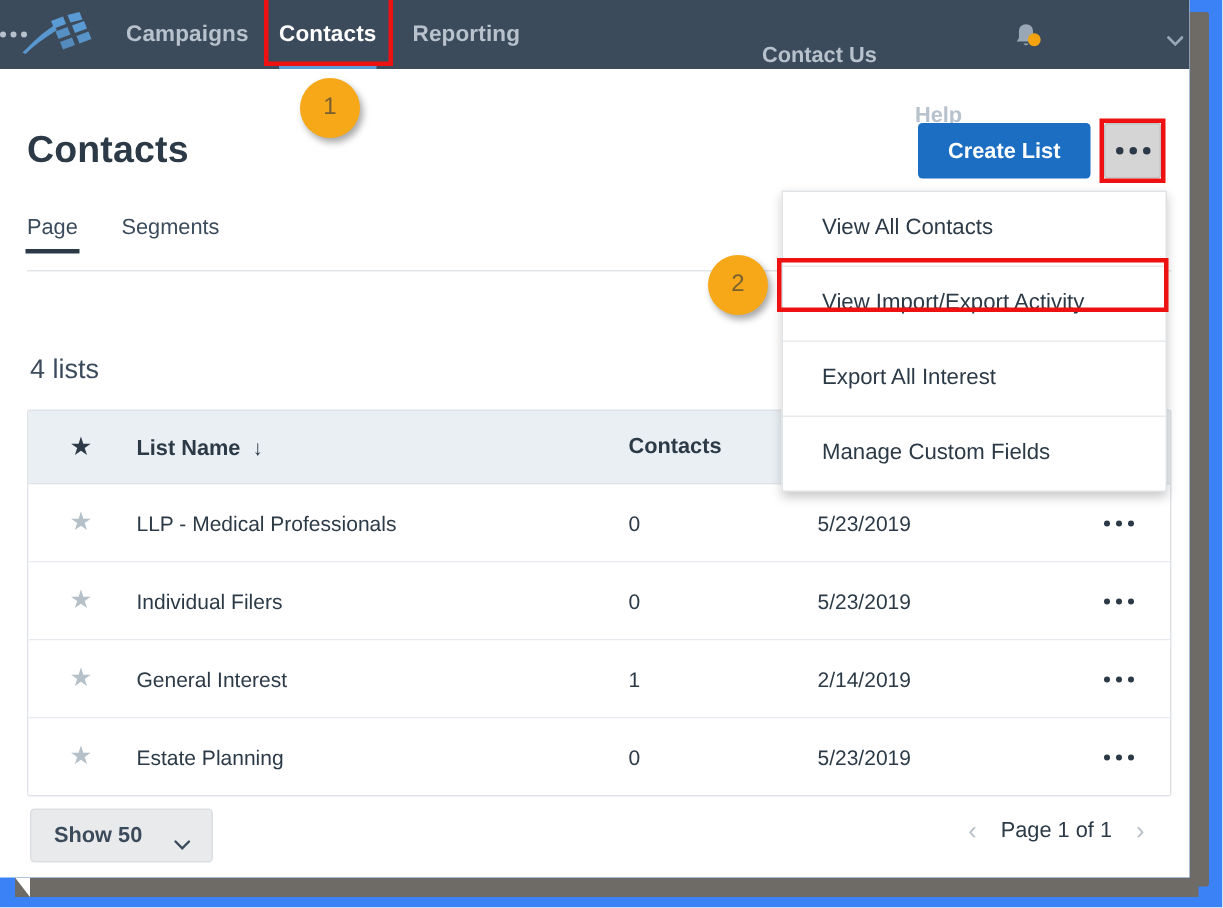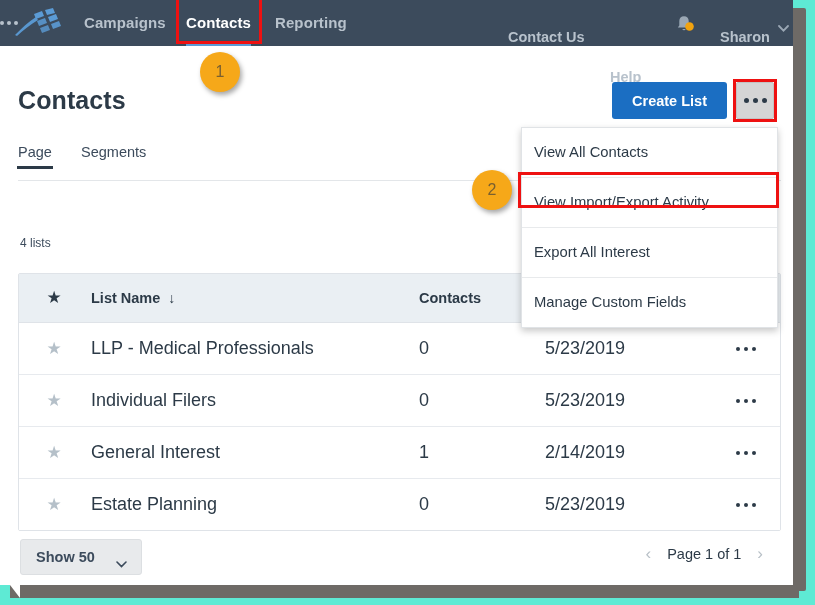--- a/index.html
+++ b/index.html
@@ -13,21 +13,21 @@
     overflow: hidden;
     font-family: "Liberation Sans", sans-serif;
     -webkit-font-smoothing: antialiased;
   }
 
   
   #screen {
     position: relative;
     width: 815px;
     height: 605px;
-    background: #5eead4;
+    background: #3b82f6;
   }
   .window-shadow-right {
     position: absolute;
     left: 793px;
     top: 8px;
     width: 13px;
     height: 583px;
     background: #6e6a66;
     border-radius: 0 2px 2px 0;
   }
@@ -214,21 +214,21 @@
   .btn-kebab .dot {
     width: 5px; height: 5px; border-radius: 50%;
     background: #2c3a47;
     display: block;
   }
 
   .list-count {
     position: absolute;
     left: 20px;
     top: 236px;
-    font-size: 12px;
+    font-size: 18px;
     color: #3c4b5c;
   }
 
   
   .table {
     position: absolute;
     left: 18px;
     top: 273px;
     width: 763px;
     border: 1px solid #dfe3e8;
@@ -255,21 +255,21 @@
   .c-name   { width: 328px; flex: none; padding-left: 2px; }
   .c-contacts { width: 126px; flex: none; }
   .c-date   { width: 165px; flex: none; }
   .c-menu   { width: 72px; flex: none; display:flex; align-items:center; justify-content:center; gap:4px;}
   .th {
     font-size: 14.5px;
     font-weight: bold;
     color: #2c3a47;
   }
   .td {
-    font-size: 18px;
+    font-size: 14px;
     color: #2c3a47;
   }
   .star-head { font-size: 17px; color: #2c3a47; line-height: 1; }
   .star-row  { font-size: 17px; color: #b5c0c9; line-height: 1; cursor: pointer; }
   .sort-arrow {
     display: inline-block;
     margin-left: 8px;
     font-size: 14px;
     color: #2c3a47;
     font-weight: normal;
@@ -333,21 +333,21 @@
     top: 127px;
     width: 255px;
     background: #ffffff;
     border: 1px solid #e0e3e6;
     box-shadow: 0 3px 7px rgba(0,0,0,.22);
     z-index: 40;
   }
   .menu-item {
     height: 49px;
     line-height: 49px;
-    padding-left: 12px;
+    padding-left: 26px;
     font-size: 14.8px;
     color: #2c3a47;
     border-bottom: 1px solid #e8eaec;
     cursor: pointer;
     white-space: nowrap;
   }
   .menu-item:last-child { border-bottom: none; }
 
   
   .hl {
@@ -428,23 +428,20 @@
       </div>
 
       <div id="nav-bell">
         <svg width="22" height="22" viewBox="0 0 22 22">
           <path d="M11 3.2 C8.1 3.2 6.3 5.2 6.3 8 v4.4 l-1.5 2.2 h12.4 L15.7 12.4 V8 C15.7 5.2 13.9 3.2 11 3.2 Z" fill="#9aa7b4"></path>
           <path d="M9.3 16 a1.8 1.8 0 0 0 3.4 0 Z" fill="#9aa7b4"></path>
           <circle cx="16.5" cy="13.5" r="4.3" fill="#f2a30f"></circle>
         </svg>
       </div>
 
-      <div class="nav-right" id="nav-user">
-        <span>Sharon</span>
-      </div>
       <div id="nav-caret">
         <svg width="11" height="7" viewBox="0 0 11 7">
           <path d="M1 1 L5.5 5.6 L10 1" stroke="#9aa7b4" stroke-width="1.8" fill="none" stroke-linecap="round"></path>
         </svg>
       </div>
     </div>
 
     <div class="page-title">Contacts</div>
 
     <div class="tabs">

